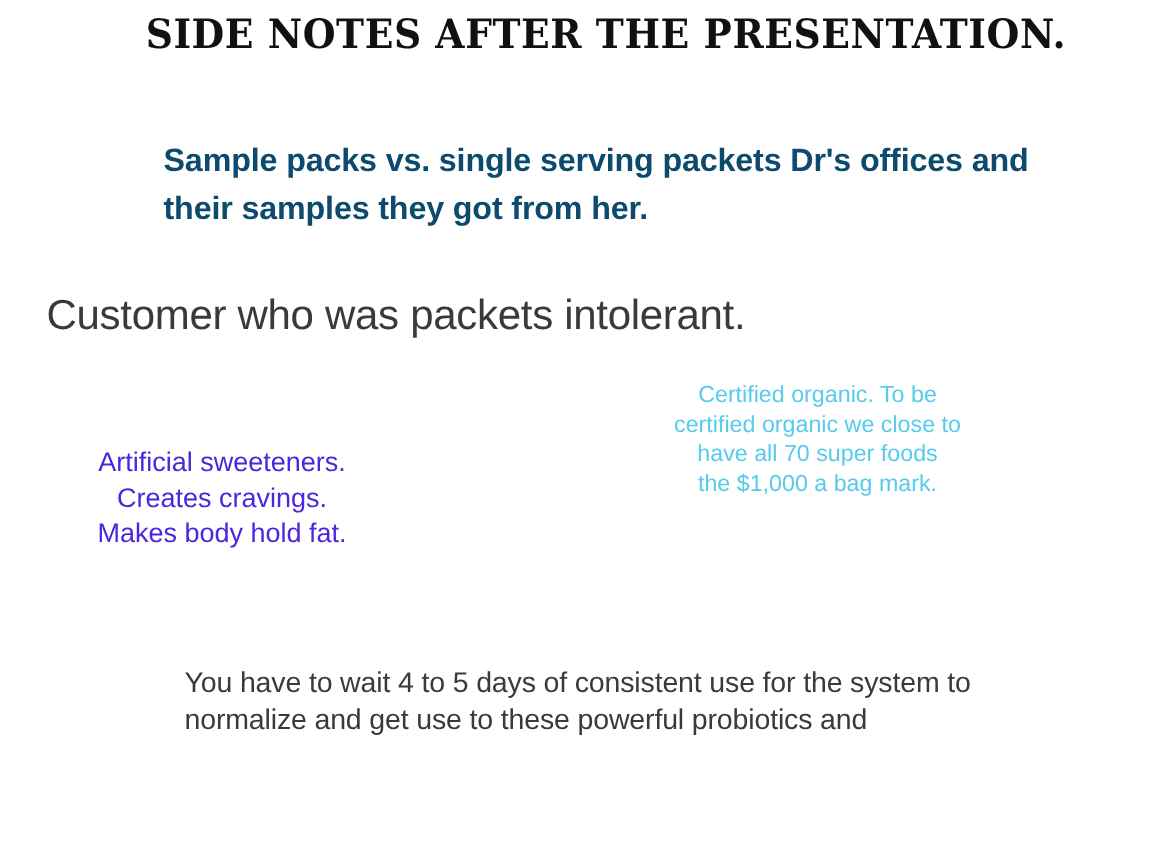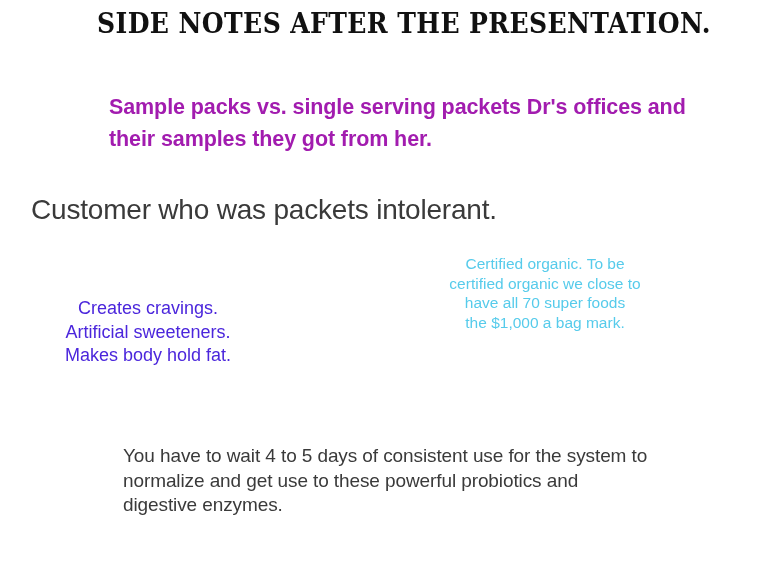--- a/index.html
+++ b/index.html
@@ -46,21 +46,21 @@
   }
 
   
   #red-block {
     left: 109px;
     top: 91px;
     width: 600px;
     font-size: 21.5px;
     line-height: 32px;
     font-weight: 700;
-    color: #a21caf;
+    color: #0c4a6e;
     text-align: left;
     letter-spacing: -0.1px;
   }
 
   
   #customer-block {
     left: 31px;
     top: 192px;
     width: 700px;
     font-size: 28px;
@@ -120,31 +120,30 @@
   <div class="tb" id="red-block">
     <span class="line">Sample packs vs. single serving packets Dr's offices and</span>
     <span class="line">their samples they got from her.</span>
   </div>
 
   <div class="tb" id="customer-block">
     <span class="line">Customer who was packets intolerant.</span>
   </div>
 
   <div class="tb" id="purple-block">
+    <span class="line">Artificial sweeteners.</span>
     <span class="line">Creates cravings.</span>
-    <span class="line">Artificial sweeteners.</span>
     <span class="line">Makes body hold fat.</span>
   </div>
 
   <div class="tb" id="cyan-block">
     <span class="line">Certified organic.  To be</span>
     <span class="line">certified organic we close to</span>
     <span class="line">have all 70 super foods</span>
     <span class="line">the $1,000 a bag mark.</span>
   </div>
 
   <div class="tb" id="bottom-block">
     <span class="line">You have to wait 4 to 5 days of consistent use for the system to</span>
     <span class="line">normalize and get use to these powerful probiotics and</span>
-    <span class="line">digestive enzymes.</span>
   </div>
 
 </div>
 
 </body></html>

